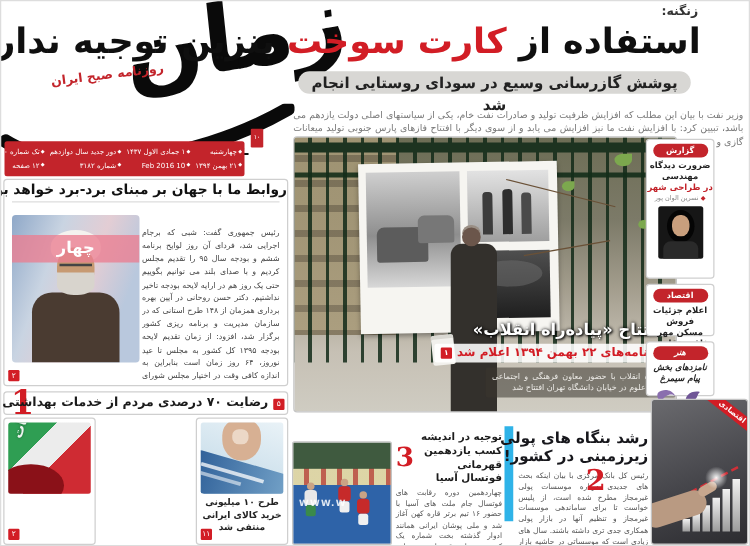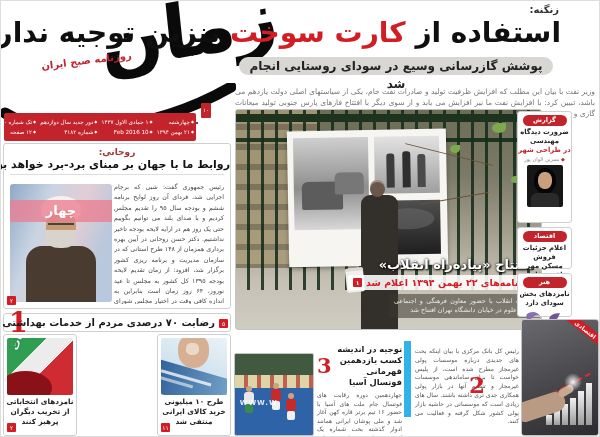--- a/index.html
+++ b/index.html
@@ -36,21 +36,21 @@
     display:flex; color:#fff; }
   .datecell { flex:1; display:flex; flex-direction:column; justify-content:space-evenly; padding:1px 2px; }
   .daterow { font-size:5.6px; white-space:nowrap; text-align:right; }
   .daterow .dia { font-size:4px; vertical-align:1px; margin-left:1px; }
 
   
   .rouhani { left:2px; top:142px; width:228px; height:166px; }
   .r-kick { text-align:center; font-size:9px; font-weight:bold; color:#a03636; margin-top:3px; }
   .r-head { text-align:center; font-size:11px; font-weight:bold; color:#111; white-space:nowrap; margin-top:1px; }
   .r-line { border-top:1px solid #ddd; margin:3px 6px 0 6px; }
-  .r-photo { position:absolute; left:6px; top:40px; width:102px; height:118px; border-radius:3px; overflow:hidden;
+  .r-photo { position:absolute; left:6px; top:28px; width:102px; height:118px; border-radius:3px; overflow:hidden;
     background:linear-gradient(110deg,#8fa8c8 0%,#c9d4e2 30%,#e3cdd4 55%,#b9c8dd 80%); }
   .r-turban { position:absolute; left:31px; top:12px; width:40px; height:26px; background:#f4f2ee; border-radius:50% 50% 40% 40%; }
   .r-face { position:absolute; left:36px; top:26px; width:30px; height:34px; background:#c79a72; border-radius:45%; }
   .r-beard { position:absolute; left:36px; top:46px; width:30px; height:18px; background:#d8d4cd; border-radius:0 0 45% 45%; }
   .r-glass { position:absolute; left:38px; top:36px; width:26px; height:5px; border-bottom:2px solid #444; }
   .r-robe { position:absolute; left:16px; top:62px; width:70px; height:56px; background:#4a3b31; border-radius:16px 16px 0 0; }
   .r-mark { position:absolute; left:0; top:16px; width:100%; height:22px; background:rgba(235,125,145,.78);
     color:#fff; font-size:13px; font-weight:bold; text-align:center; line-height:22px; letter-spacing:6px; }
   .r-body { position:absolute; right:6px; top:38px; width:110px; height:122px; font-size:6.3px; line-height:10.4px;
     color:#454545; text-align:justify; overflow:hidden; }
@@ -214,21 +214,20 @@
       <div class="daterow"><span class="dia">◆</span><span>دور جدید سال دوازدهم</span></div>
       <div class="daterow"><span class="dia">◆</span><span>شماره ۳۱۸۲</span></div>
     </div>
     <div class="datecell" style="flex:1.0">
       <div class="daterow"><span class="dia">◆</span><span>تک شماره ۱۰۰۰ تومان</span></div>
       <div class="daterow"><span class="dia">◆</span><span>۱۲ صفحه</span></div>
     </div>
   </div>
 
   <div class="abs box rouhani">
-    <div class="r-kick">روحانی:</div>
     <div class="r-head">روابط ما با جهان بر مبنای برد-برد خواهد بود</div>
     <div class="r-line"></div>
     <div class="r-photo">
       <div class="r-robe"></div>
       <div class="r-turban"></div>
       <div class="r-face"></div>
       <div class="r-beard"></div>
       <div class="r-glass"></div>
       <div class="r-mark">چهار</div>
     </div>
@@ -257,25 +256,20 @@
       <div>منتفی شد</div>
     </div>
     <span class="sq p-sq">۱۱</span>
   </div>
 
 
   <div class="abs box pbox" style="left:2px;">
     <div class="photo ph-flag">
       <div class="flag-blob"></div>
       <div class="flag-text">انتخابات</div>
-    </div>
-    <div class="pcap">
-      <div>نامزدهای انتخاباتی</div>
-      <div>از تخریب دیگران</div>
-      <div>پرهیز کنند</div>
     </div>
     <span class="sq p-sq">۲</span>
   </div>
 
   <div class="abs mainphoto">
     <div class="bldg"></div>
     <div class="fence"></div>
     <div class="rail1"></div>
     <div class="rail2"></div>
     <div class="banner">
@@ -322,24 +316,24 @@
       <div class="w-sh"></div>
     </div>
   </div>
 
   <div class="abs box sb" style="top:226px;height:42px;">
     <span class="pill">اقتصاد</span>
     <div class="sb-t1">اعلام جزئیات فروش</div>
     <div class="sb-t1">مسکن مهر فاقد متقاضی</div>
   </div>
 
-  <div class="abs box sb" style="top:272px;height:44px;">
+  <div class="abs box sb" style="top:272px;height:44px;font-style:italic;">
     <span class="pill">هنر</span>
     <div class="sb-t1">نامزدهای بخش</div>
-    <div class="sb-t1">سودای دارد</div>
+    <div class="sb-t1">پیام سیمرغ</div>
     <svg class="simorgh" width="44" height="14" viewBox="0 0 60 20">
       <path d="M8,16 C12,8 20,6 24,10 C20,2 10,1 4,6 C2,10 4,14 8,16 Z" fill="#8a6fae"></path>
       <path d="M36,17 C34,9 42,3 52,5 C48,8 50,13 44,14 C48,14 52,13 54,16 C48,20 38,20 36,17 Z" fill="#6f5596"></path>
     </svg>
   </div>
 
   <div class="abs econphoto">
     <div class="bars">
       <i style="height:10px;"></i>
         <i style="height:15px;"></i>
@@ -378,17 +372,19 @@
   <div class="futsaltext">
     <div class="f-h">توجیه در اندیشه کسب یازدهمین</div>
     <div class="f-h" style="padding-left:18px;">قهرمانی فوتسال آسیا</div>
     <div class="f-num">3</div>
     <div class="f-body">چهاردهمین دوره رقابت های فوتسال جام ملت های آسیا با حضور ۱۶ تیم برتر قاره کهن آغاز شد و ملی پوشان ایرانی همانند ادوار گذشته بخت شماره یک کسب عنوان قهرمانی در این رقابت ها هستند.</div>
   </div>
 
   <div class="abs bluebar"></div>
 
   <div class="banktext">
+    <div class="bk-h">رشد بنگاه های پولی</div>
+    <div class="bk-h">زیرزمینی در کشور!</div>
     <div class="bk-num">2</div>
     <div class="bk-body">رئیس کل بانک مرکزی با بیان اینکه بحث های جدیدی درباره موسسات پولی غیرمجاز مطرح شده است، از پلیس خواست تا برای ساماندهی موسسات غیرمجاز و تنظیم آنها در بازار پولی همکاری جدی تری داشته باشند. سال های زیادی است که موسساتی در حاشیه بازار پولی کشور شکل گرفته و فعالیت می کنند.</div>
   </div>
 
 </div>
 
 </body></html>

